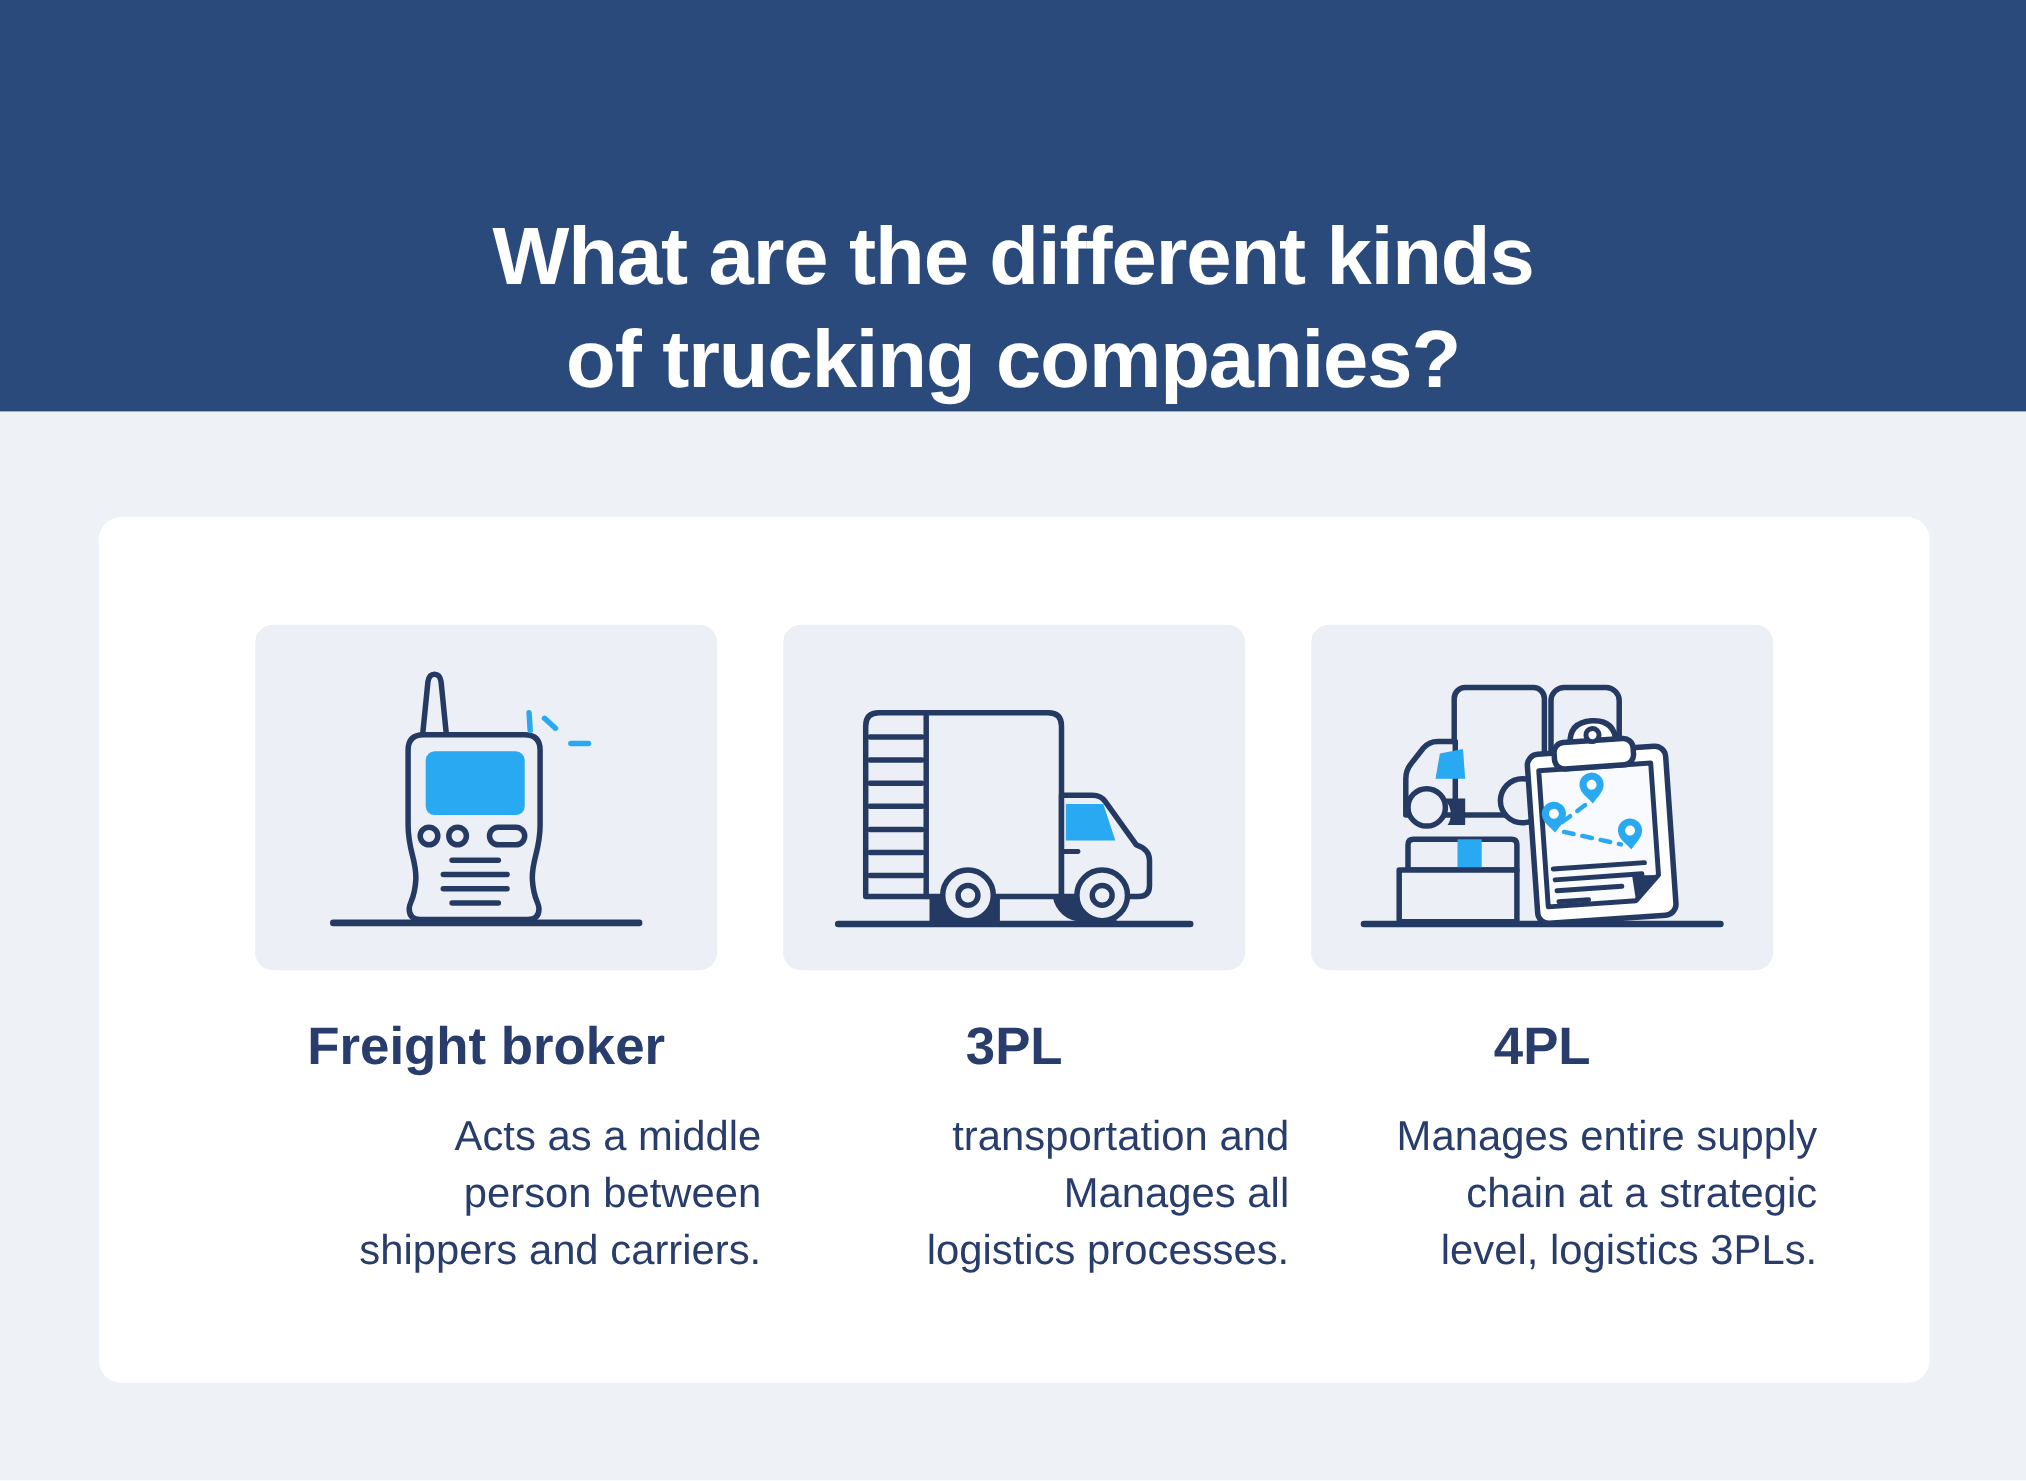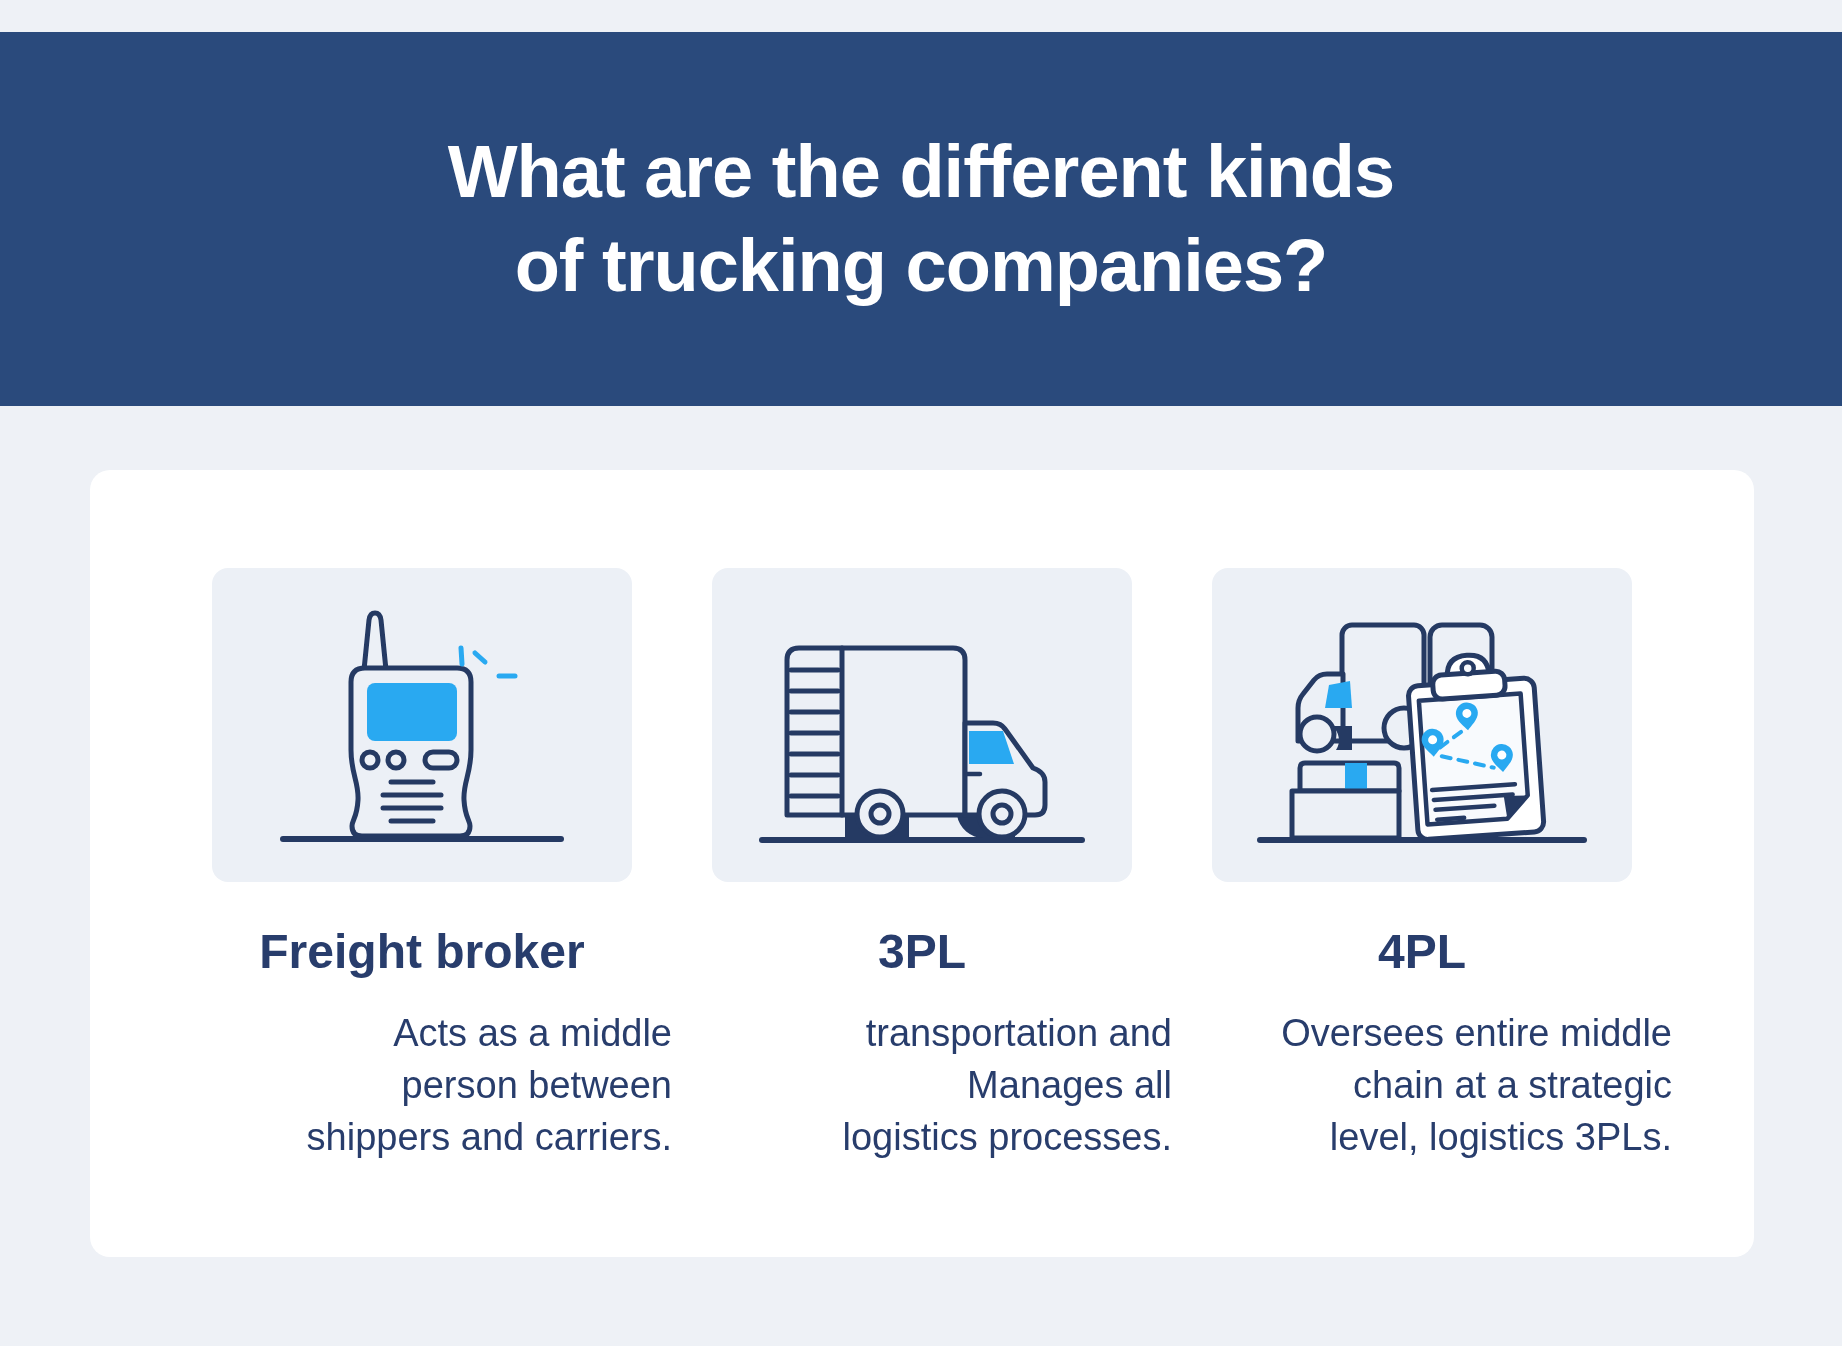--- a/index.html
+++ b/index.html
@@ -16,34 +16,34 @@
   *{margin:0;padding:0;box-sizing:border-box}
   html,body{background:#fff}
   #canvas{
     position:relative;width:1842px;height:1346px;overflow:hidden;
     background:var(--page-bg);
     font-family:"Liberation Sans", sans-serif;
   }
   .header{
     position:absolute;left:0;top:0;width:1842px;height:374px;
     background:var(--header-bg);
-    display:flex;flex-direction:column;justify-content:center;align-items:center;margin-top:32px;
+    display:flex;flex-direction:column;justify-content:flex-end;align-items:center;
   }
   .header h1{
     color:var(--title-white);
     font-size:74px;line-height:94px;font-weight:700;letter-spacing:-1px;
     text-align:center;
   }
   .card{
     position:absolute;left:90px;top:470px;width:1664px;height:787px;
     background:var(--card-bg);border-radius:20px;
   }
   .columns{
     position:absolute;left:0;top:98px;width:100%;
-    display:flex;justify-content:center;gap:80px;
+    display:flex;justify-content:center;gap:60px;
   }
   .col{width:420px;display:flex;flex-direction:column;align-items:center}
   .tile{
     width:420px;height:314px;border-radius:16px;background:var(--tile-bg);
     overflow:hidden;
   }
   .tile svg{display:block;width:420px;height:314px}
   .col h2{
     margin-top:42px;
     color:var(--text-navy);font-size:48px;font-weight:700;text-align:center;
@@ -198,21 +198,21 @@
 
               <line class="ln-thin" x1="218" y1="219" x2="301" y2="219"></line>
               <line class="ln-thin" x1="219" y1="229" x2="298" y2="229"></line>
               <line class="ln-thin" x1="220" y1="239" x2="279" y2="239"></line>
               <line class="ln-thin" x1="221" y1="249" x2="248" y2="249"></line>
             </g>
           </svg>
         </div>
         <h2>4PL</h2>
         <p>
-          <span>Oversees entire middle</span>
+          <span>Manages entire supply</span>
           <span>chain at a strategic</span>
           <span>level, logistics 3PLs.</span>
         </p>
       </div>
 
     </div>
   </div>
 </div>
 
 </body></html>

